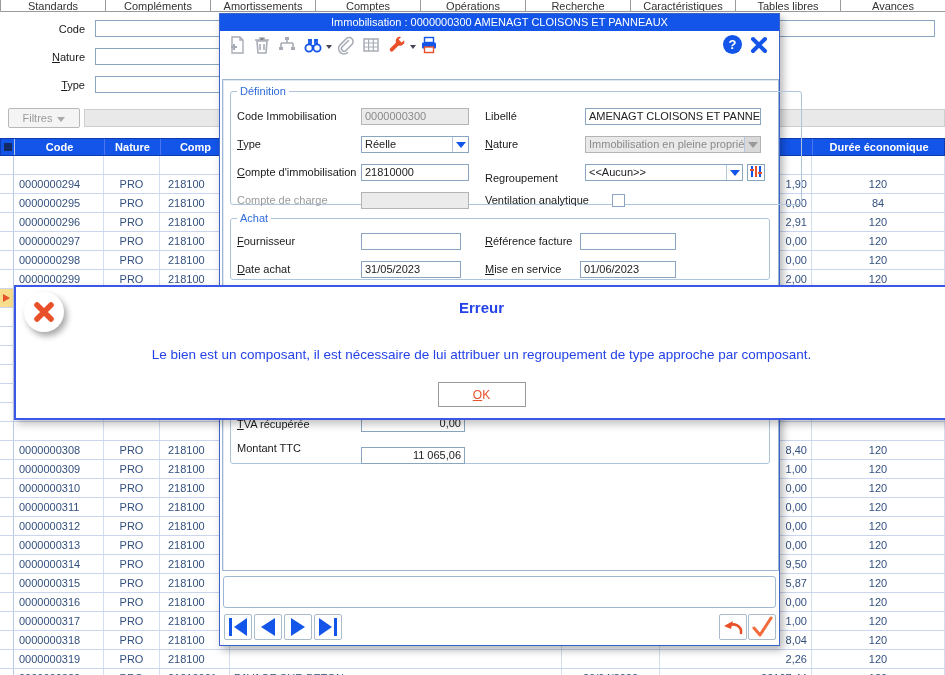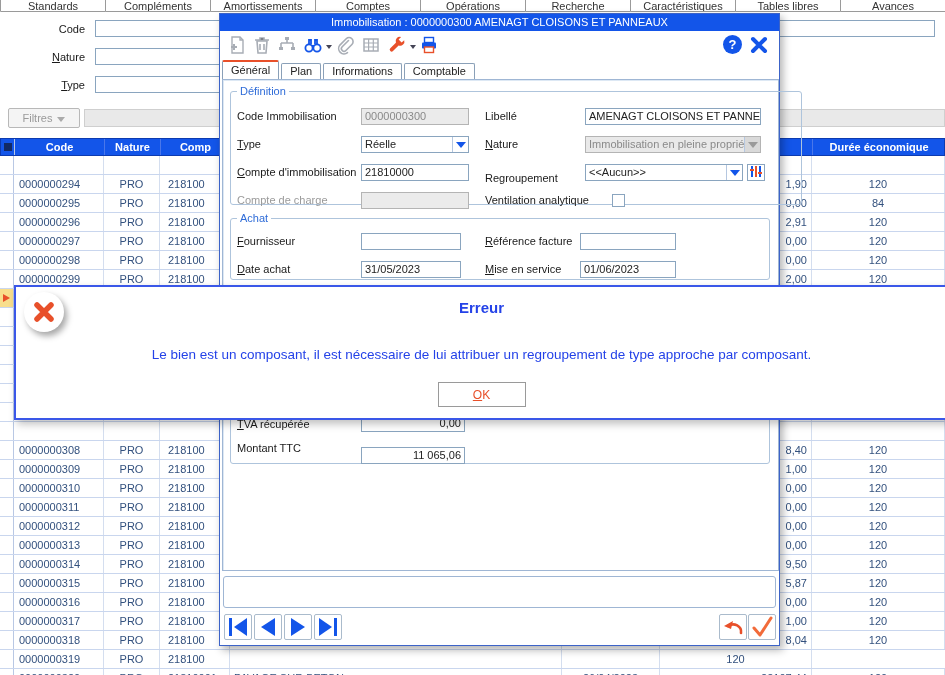--- a/index.html
+++ b/index.html
@@ -428,20 +428,21 @@
         <div class="cell montant">8,04</div>
         <div class="cell duree">120</div>
       </div>
         <div class="grid-row row">
         <div class="cell sel"></div>
         <div class="cell code">0000000319</div>
         <div class="cell nature">PRO</div>
         <div class="cell compte">218100</div>
         <div class="cell libelle"></div>
         <div class="cell date"></div>
+        <div class="cell montant">2,26</div>
         <div class="cell duree">120</div>
       </div>
         <div class="grid-row row">
         <div class="cell sel"></div>
         <div class="cell code">0000000320</div>
         <div class="cell nature">PRO</div>
         <div class="cell compte">21810001</div>
         <div class="cell libelle">PAVAGE SUR BETON</div>
         <div class="cell date">26/04/2023</div>
         <div class="cell montant">22107,44</div>
@@ -508,35 +509,20 @@
           </svg>
       </button>
       <button class="helpBtn">?</button>
       <button class="tbtn" style="left:528px;">
         <svg width="20" height="20" viewBox="0 0 20 20">
             <path d="M4 4l12 12M16 4L4 16" stroke="#1355E9" stroke-width="4" stroke-linecap="round"></path>
           </svg>
       </button>
     </div>
 
-    <div class="tabrow">
-
-    <div class="mtab selected">
-        <span>Général</span>
-      </div>
-        <div class="mtab">
-        <span>Plan</span>
-      </div>
-        <div class="mtab">
-        <span>Informations</span>
-      </div>
-        <div class="mtab">
-        <span>Comptable</span>
-      </div>
-      </div>
 
     <div class="page">
 
       <fieldset class="group" style="left:7px; top:5px; width:572px; height:120px;">
         <legend>Définition</legend>
         <div class="fl" style="left:6px; top:11px;">Code Immobilisation</div>
         <div class="fi dis" style="left:130px; top:11px; width:108px;">0000000300</div>
         <div class="fl" style="left:254px; top:11px;">Libellé</div>
         <div class="fi" style="left:354px; top:11px; width:176px;">AMENAGT CLOISONS ET PANNEAUX</div>
 

